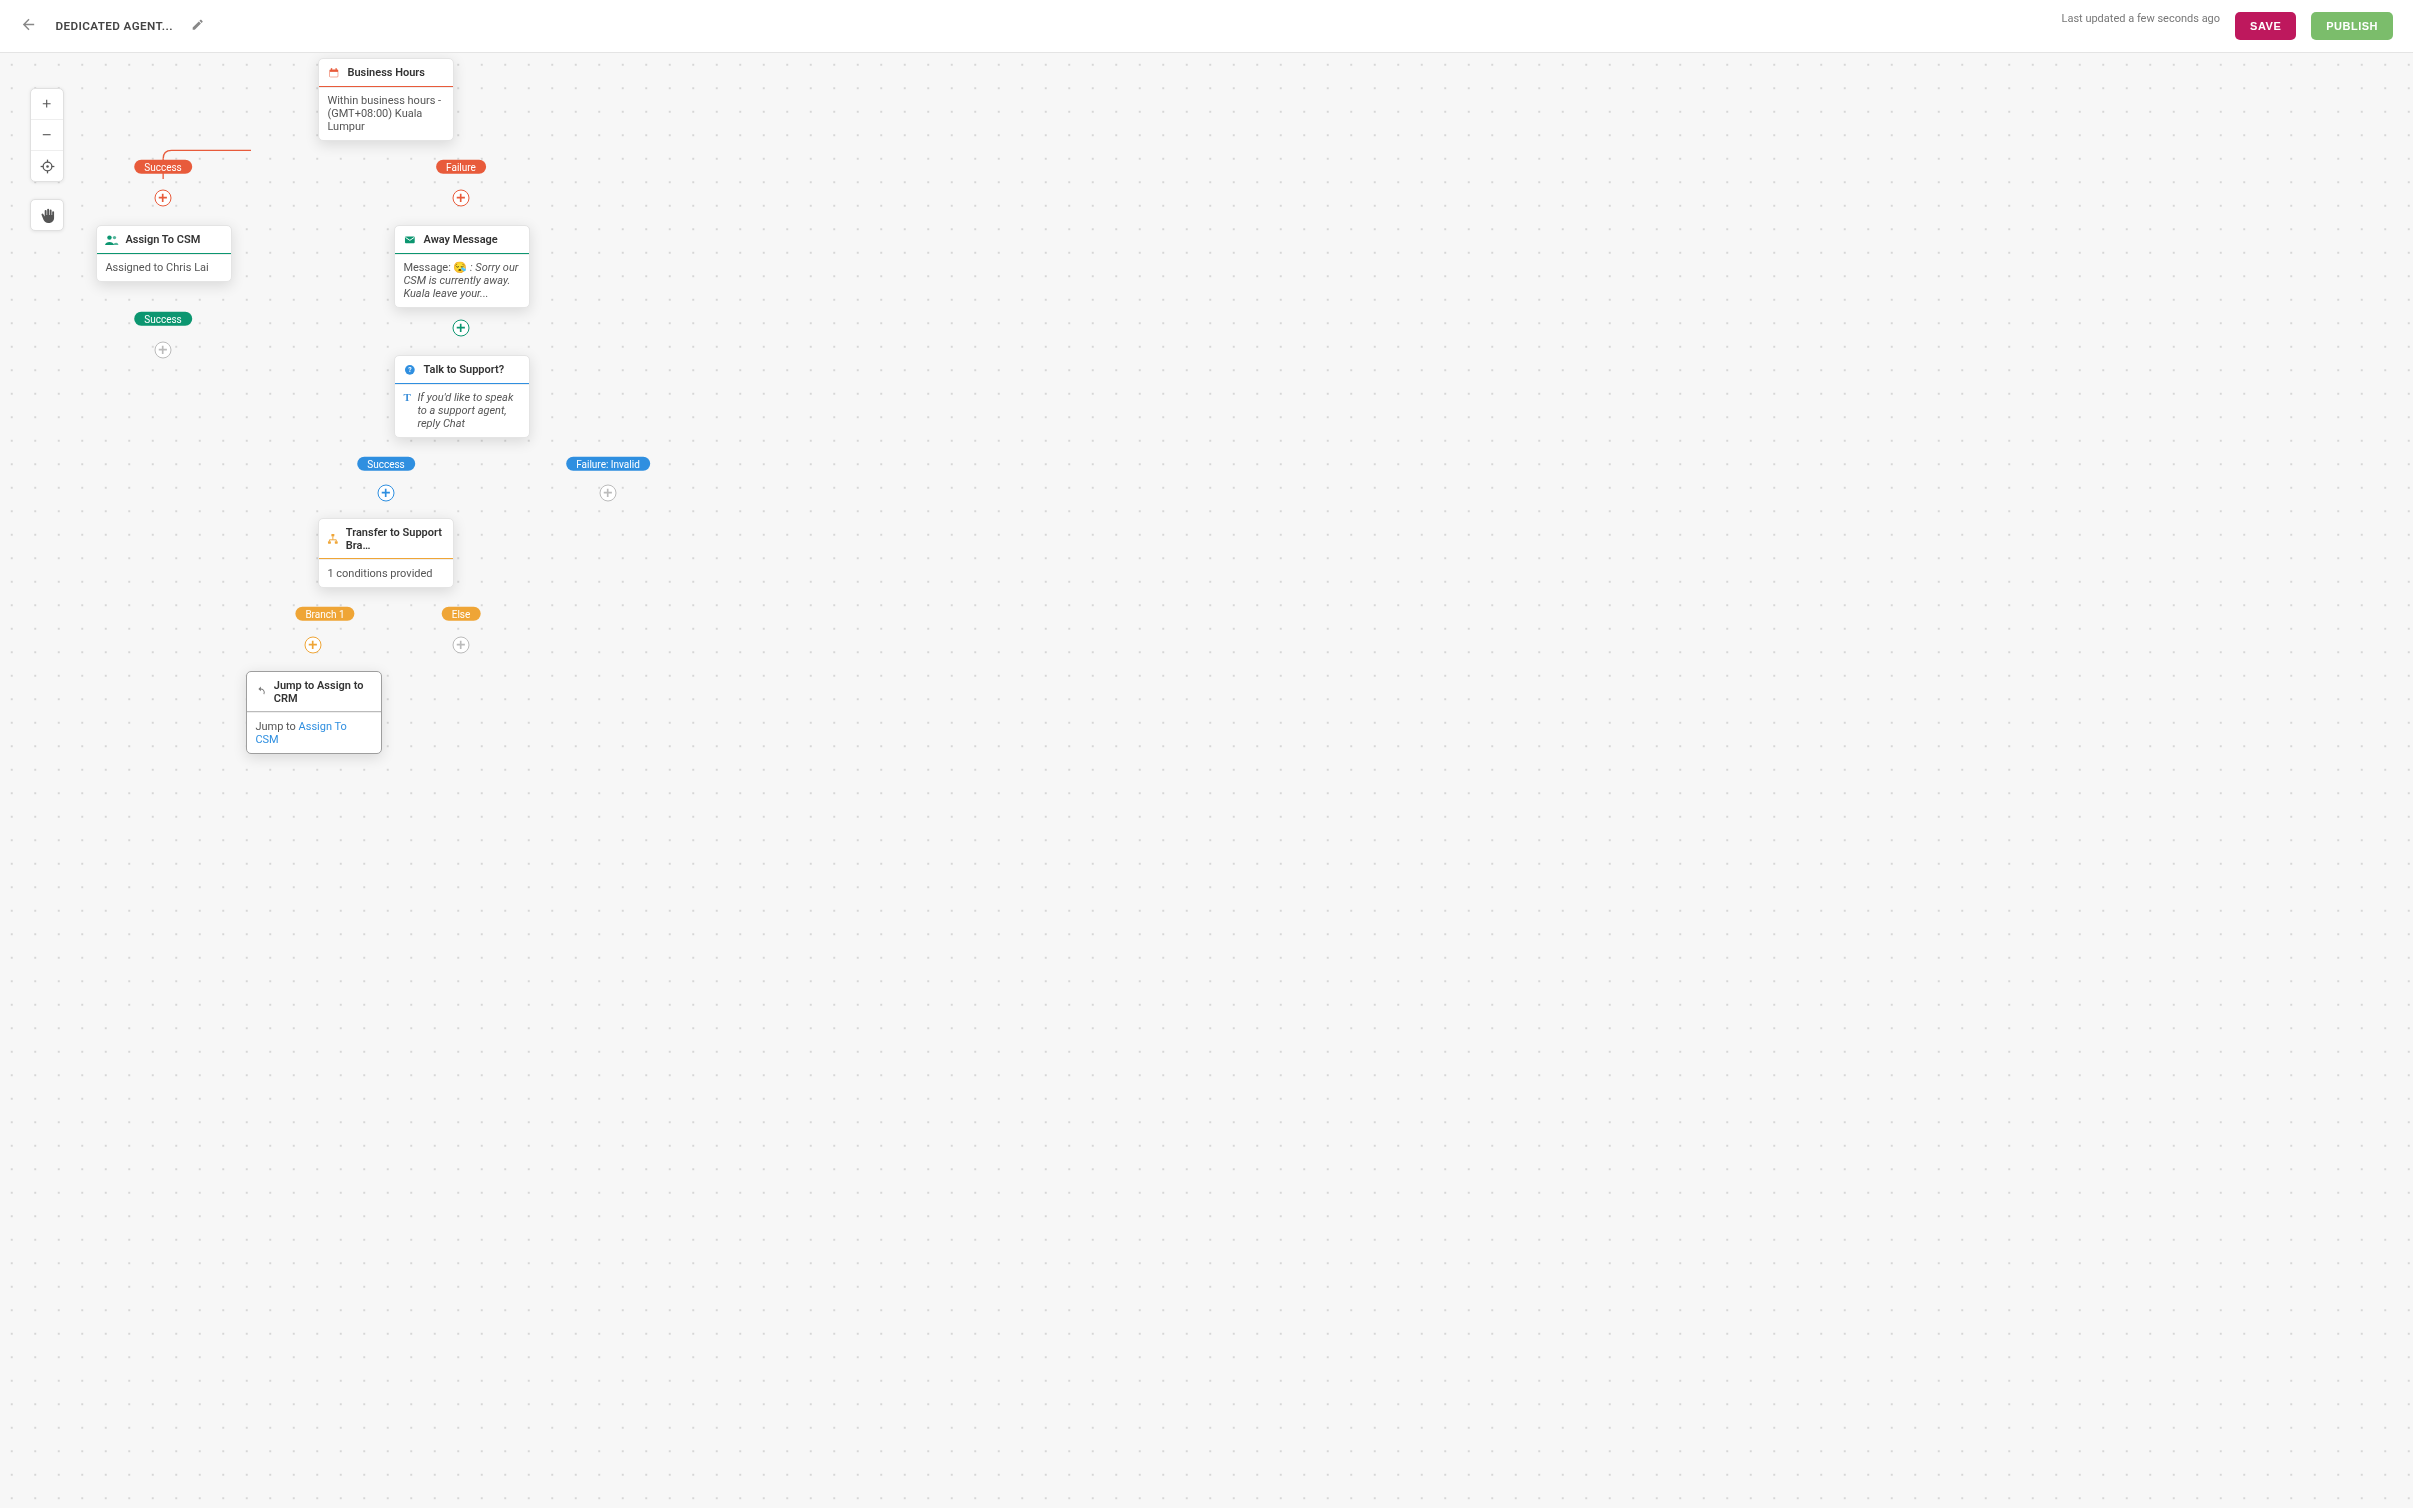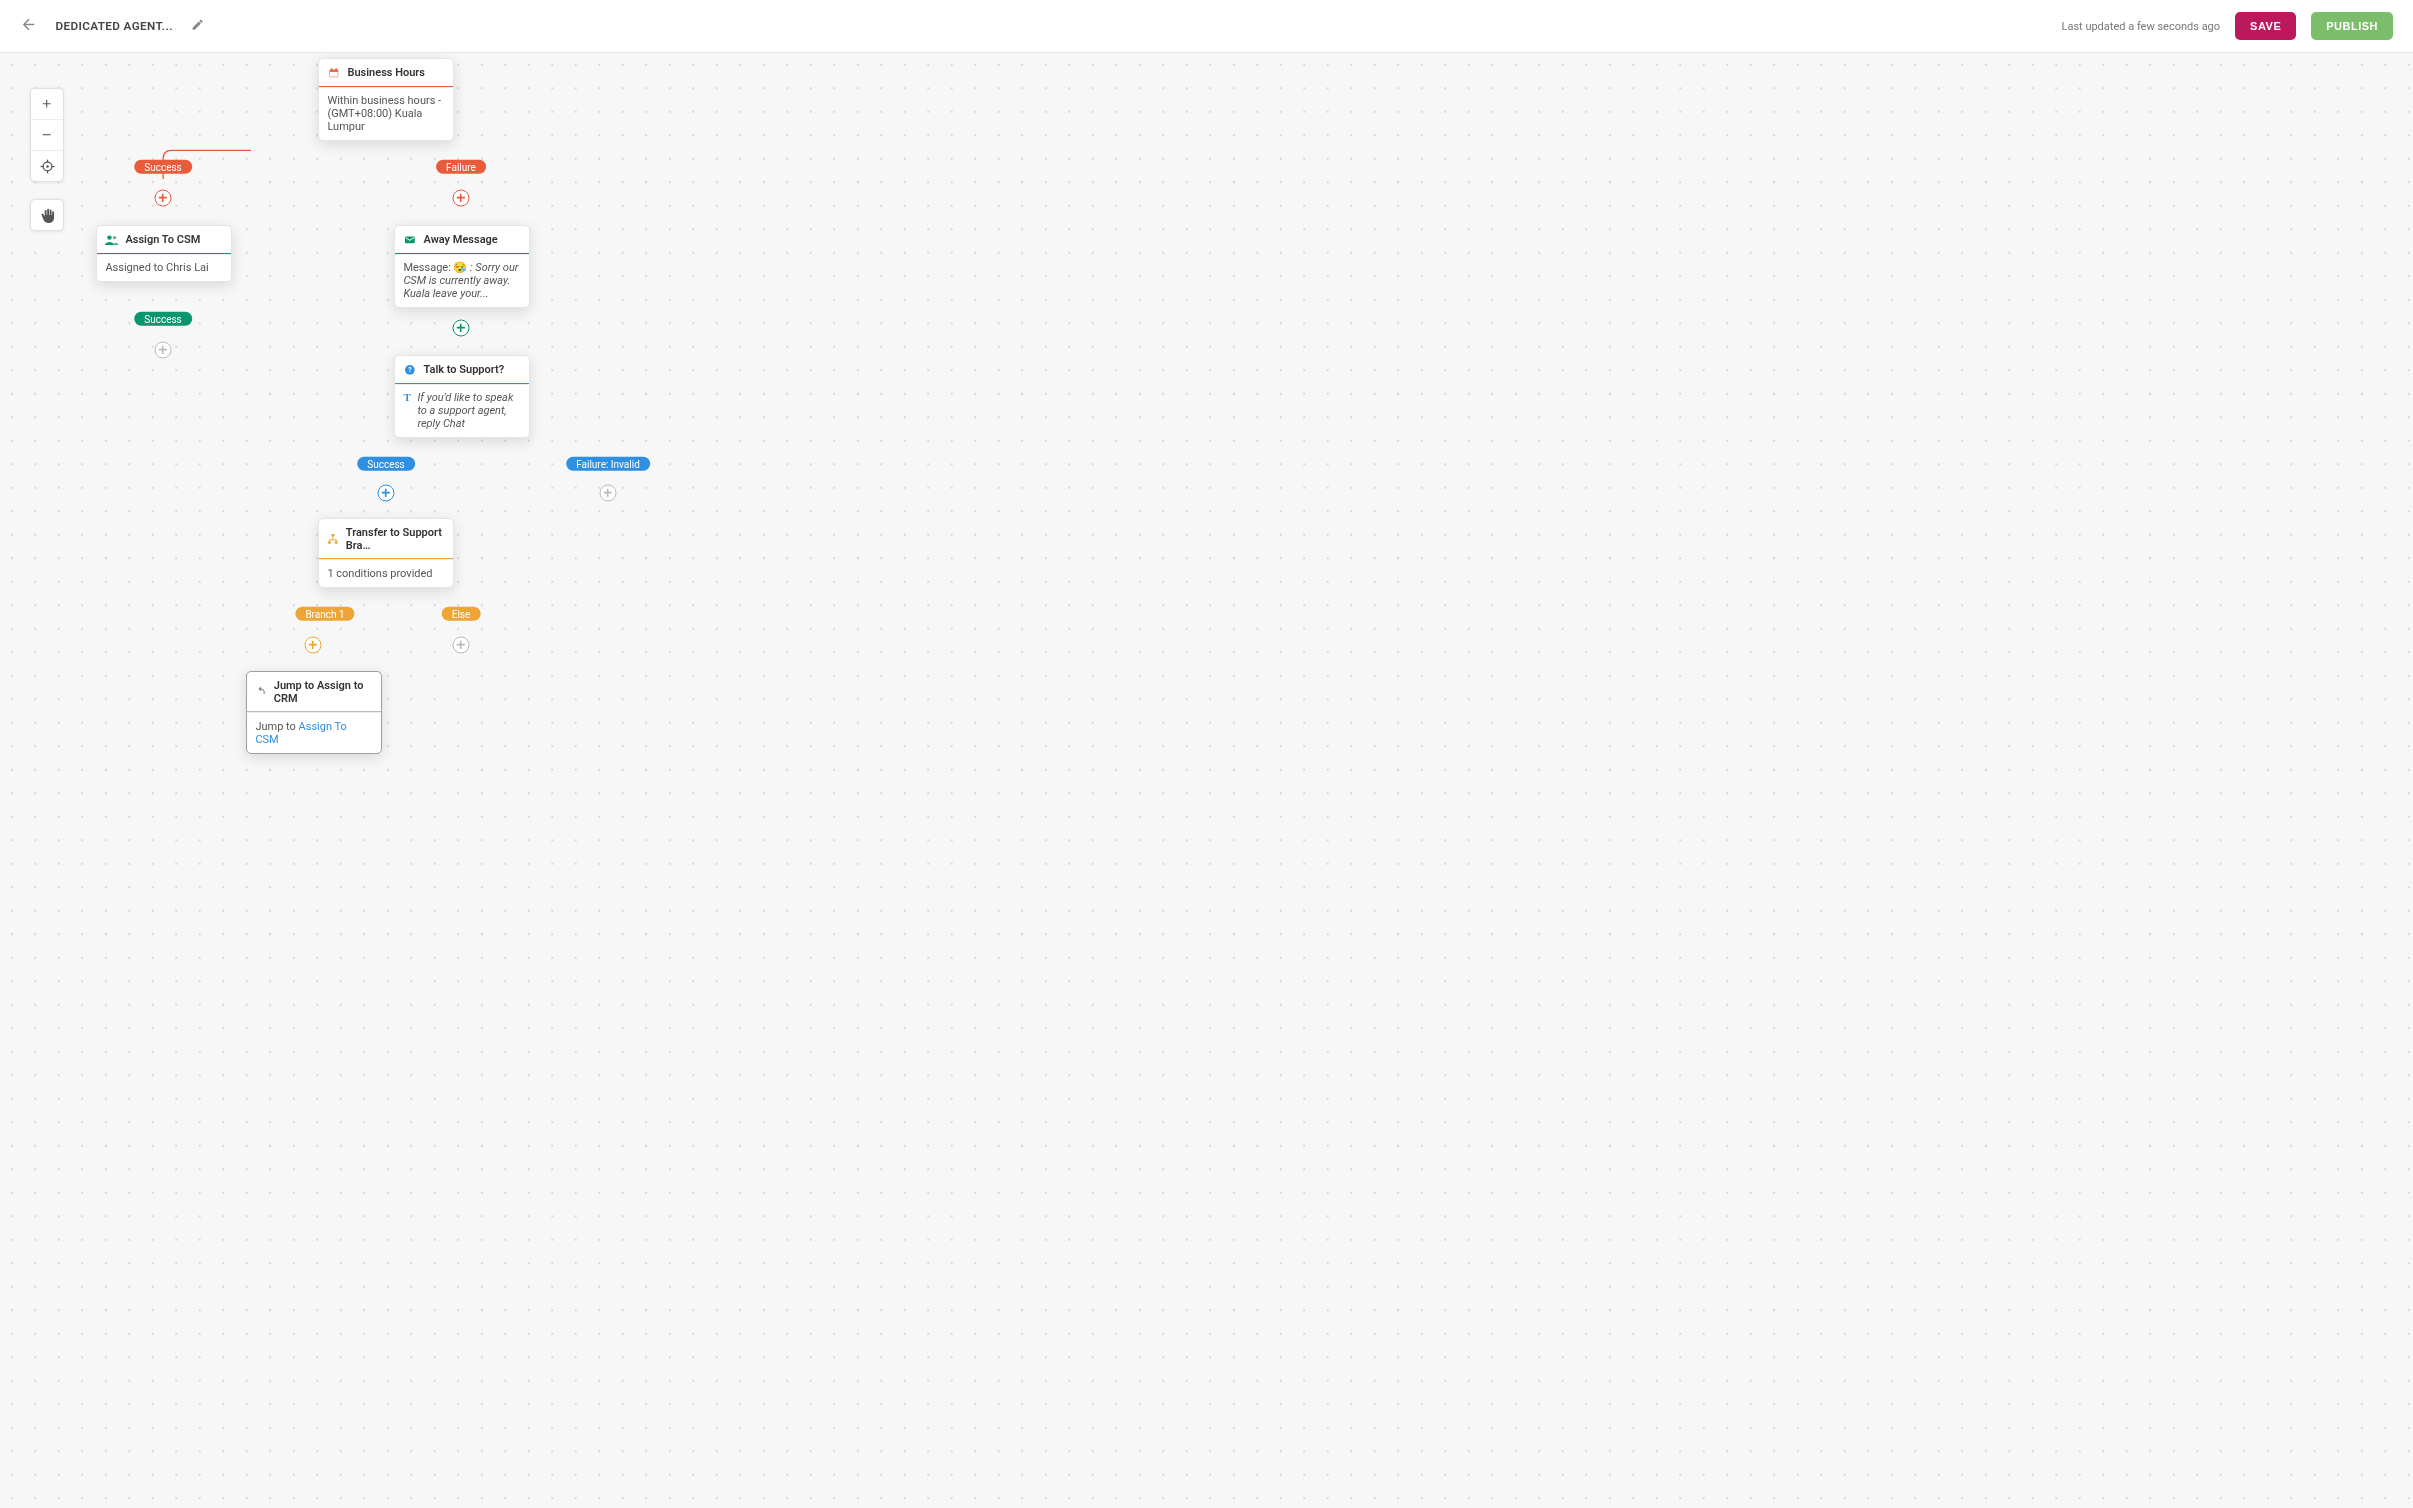--- a/index.html
+++ b/index.html
@@ -1,19 +1,19 @@
 <!DOCTYPE html>
 <html style="font-size:13.4px"><head>
 <meta charset="utf-8">
 <style>
 html,body{margin:0;padding:0;font-family:Roboto,"Helvetica Neue",Arial,sans-serif;background:#f7f7f7;color:#222;height:100%;}
 
 .header{height:52px;background:#fff;border-bottom:0.8px solid #e4e4e4;display:flex;align-items:center;padding:0 20px;justify-content:space-between;}
 .hl{display:flex;align-items:center;gap:18.4px;}
-.hr{display:flex;align-items:center;gap:15px;}
+.hr{display:flex;gap:15px;}
 .back{cursor:pointer;color:#888;}
 .title{font-weight:600;letter-spacing:0.4px;color:#444;font-size:11.7px;}
 .edit{color:#888;cursor:pointer;}
 .status{color:#777;font-size:11px;}
 .btn{border:none;border-radius:5px;padding:8.4px 15px;font-weight:600;font-size:11px;letter-spacing:0.5px;cursor:pointer;}
 .btn-save{background:#be185d;color:#fff;}
 .btn-publish{background:#7bbd6b;color:#fff;}
 
 .canvas{position:relative;height:calc(100% - 52px);overflow:hidden;
 background-image:radial-gradient(circle,#d6d6d6 1.3px,transparent 1.3px);

